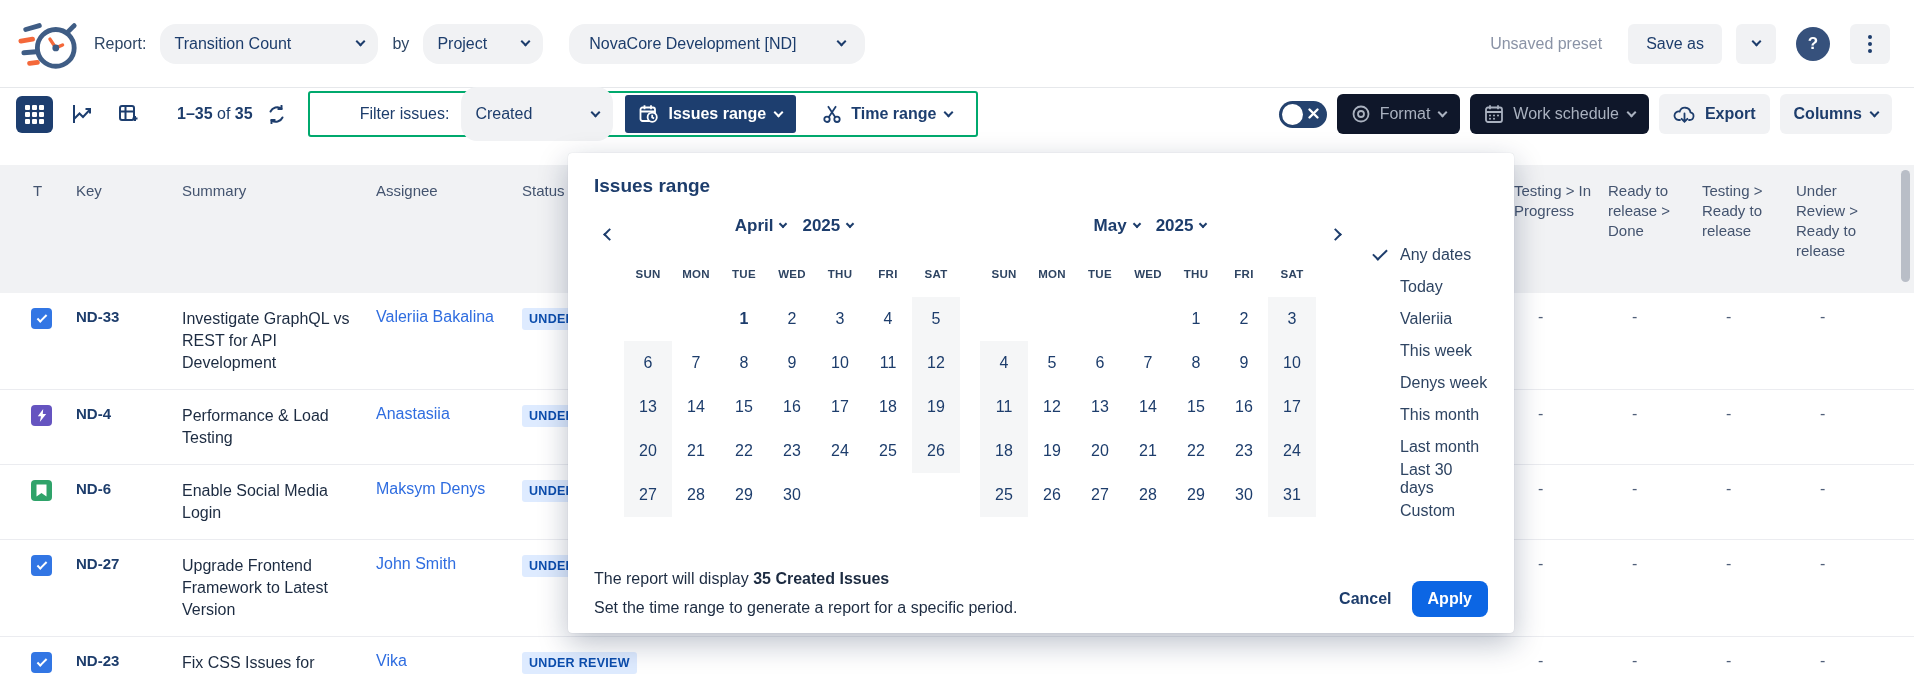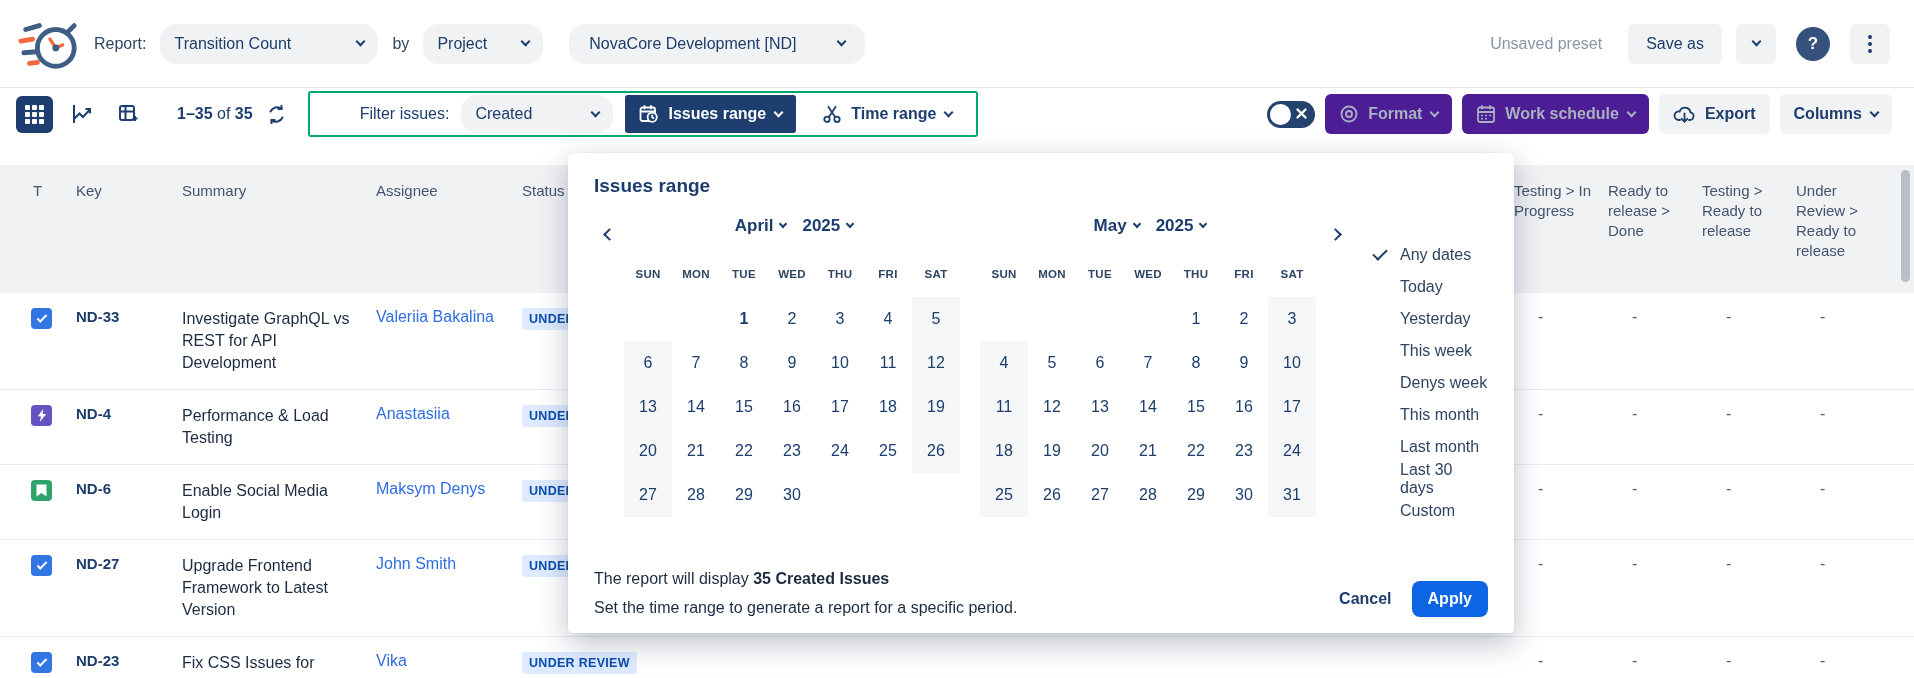--- a/index.html
+++ b/index.html
@@ -39,34 +39,34 @@
   .toolbar { height:52px; display:flex; align-items:center; padding:0 22px 0 16px; gap:10px; }
   .view-btn { width:37px; height:37px; border-radius:6px; display:flex; align-items:center;
     justify-content:center; cursor:pointer; color:#1d3e6f; }
   .view-btn.active { background:#1d3e6f; color:#fff; }
   .count { font-size:16px; color:#1d3d6c; margin-left:20px; white-space:nowrap; }
   .count b { font-weight:700; }
   .refresh { margin-left:4px; cursor:pointer; display:flex; }
   .filter-box { display:flex; align-items:center; gap:12px; border:2px solid #00a96d;
     border-radius:3px; padding:0 10px 0 14px; margin-left:12px; height:46px; }
   .filter-lbl { font-size:16px; color:#1d3d6c;margin-left:36px; }
-  .sel-created { width:152px; height:38px; }
+  .sel-created { width:152px; height:54px; }
   .btn-issues { background:#1d3e6f; color:#fff; height:38px; border-radius:3px;
     display:flex; align-items:center; gap:9px; padding:0 14px; font-size:16px;
     font-weight:600; cursor:pointer; }
   .btn-time { color:#1d3e6f; height:38px; display:flex; align-items:center; gap:9px;
     padding:0 14px; font-size:16px; font-weight:600; cursor:pointer; background:#fff; }
   .toggle { width:48px; height:27px; border-radius:14px; background:#24426e; position:relative;
     cursor:pointer; flex:0 0 auto; }
   .toggle .knob { position:absolute; left:3px; top:3px; width:21px; height:21px;
     border-radius:50%; background:#fff; }
   .toggle .x { position:absolute; right:7px; top:6px; }
   .tbtn { background:#f1f2f4; border-radius:6px; height:40px; display:flex; align-items:center;
     gap:9px; padding:0 14px; font-size:16px; color:#1d3d6c; font-weight:600; cursor:pointer; }
-  .tbtn.disabled { color:#a9b1bf; font-weight:700; cursor:default; background:#4c1d95; }
+  .tbtn.disabled { color:#a9b1bf; font-weight:400; cursor:default; background:#0f172a; }
 
   
   .table { margin-top:25px; }
   .grid-cols { display:grid;
     grid-template-columns:60px 106px 194px 146px 992px 94px 94px 94px 94px; }
   .thead { background:#f1f2f4; height:128px; padding-left:16px; color:#44546f;
     font-size:15px; align-items:start; }
   .th { padding:16px 14px 0 0; line-height:20px; cursor:pointer; }
   .th-t { padding-left:17px; cursor:default; }
   .trow { padding-left:16px; border-bottom:1px solid #ebecf0; align-items:start; }
@@ -508,21 +508,21 @@
         <div class="preset">
           <span class="ckwrap on"></span>
           <span class="plabel">Any dates</span>
         </div>
         <div class="preset">
           <span class="ckwrap"></span>
           <span class="plabel">Today</span>
         </div>
         <div class="preset">
           <span class="ckwrap"></span>
-          <span class="plabel">Yesterday</span>
+          <span class="plabel">Valeriia</span>
         </div>
         <div class="preset">
           <span class="ckwrap"></span>
           <span class="plabel">This week</span>
         </div>
         <div class="preset">
           <span class="ckwrap"></span>
           <span class="plabel">Denys week</span>
         </div>
         <div class="preset">

